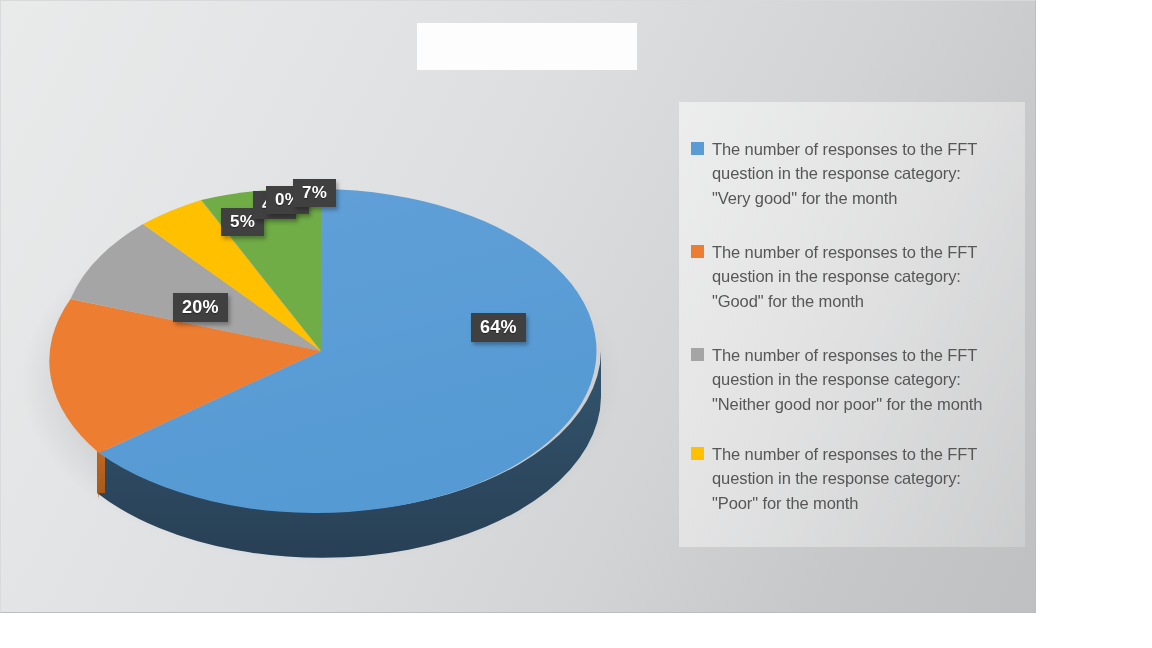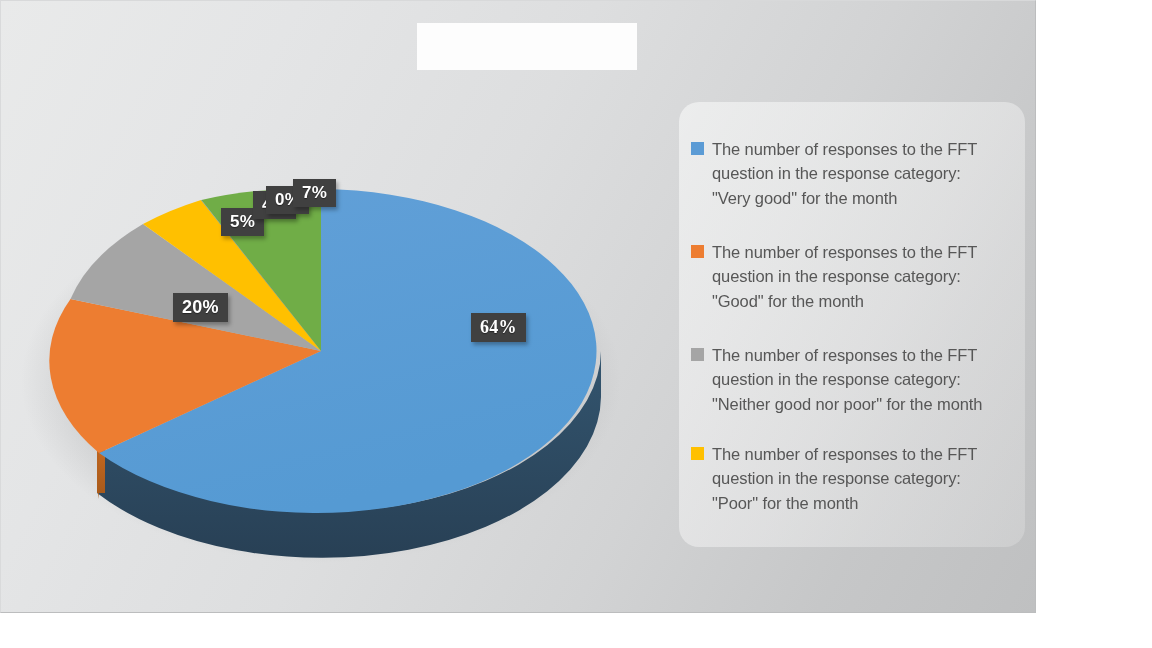--- a/index.html
+++ b/index.html
@@ -78,36 +78,35 @@
     font-family: "Liberation Sans", sans-serif;
     font-size: 17px;
     font-weight: bold;
     letter-spacing: 0.3px;
     padding: 5px 9px 6px 9px;
     line-height: 1;
     white-space: nowrap;
     box-shadow: 2px 3px 4px rgba(0,0,0,0.30);
     text-shadow: 0 1px 1px rgba(0,0,0,0.45);
   }
-  .dlabel.l-64 { left: 450px;  top: 232px; font-size: 18px; z-index: 6; font-family: Liberation Serif, serif; }
+  .dlabel.l-64 { left: 450px;  top: 232px; font-size: 18px; z-index: 6; }
   .dlabel.l-20 { left: 152px;  top: 212px; font-size: 18px; z-index: 6; }
   .dlabel.l-5  { left: 200px;  top: 127px; z-index: 5; }
   .dlabel.l-4  { left: 232px;  top: 110px; z-index: 6; }
   .dlabel.l-0  { left: 245px;  top: 105px; z-index: 7; }
   .dlabel.l-7  { left: 272px;  top: 98px;  z-index: 8; }
 
   
   .legend {
     position: absolute;
     left: 678px;
     top: 101px;
     width: 346px;
     height: 445px;
     background: linear-gradient(120deg, rgba(255,255,255,0.52) 0%, rgba(252,252,252,0.40) 55%, rgba(248,248,248,0.22) 100%);
-    border-radius: 20px;
   }
   .legend-item {
     display: flex;
     align-items: flex-start;
     margin: 0 0 0 0;
     padding: 0 14px 0 12px;
     position: absolute;
     width: 320px;
     box-sizing: border-box;
   }

